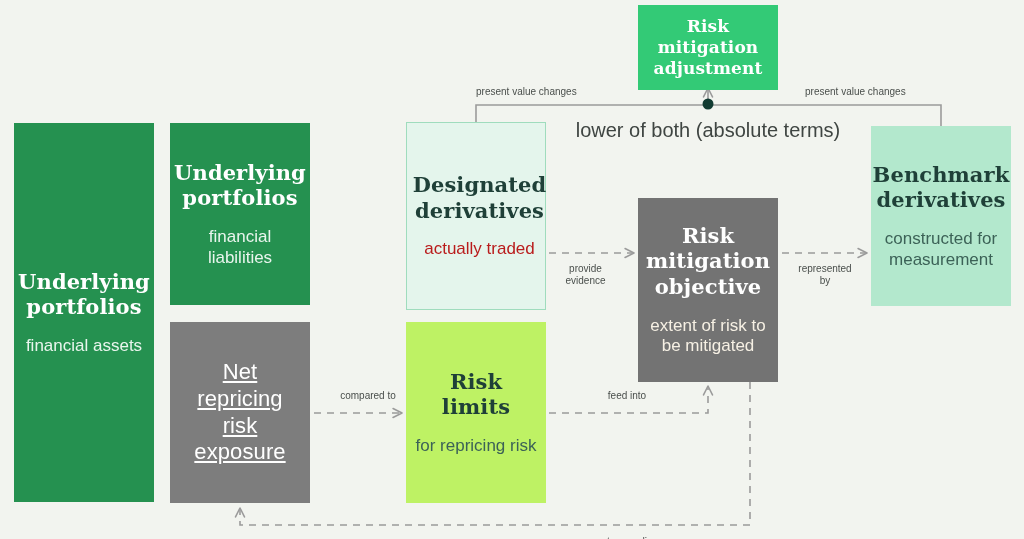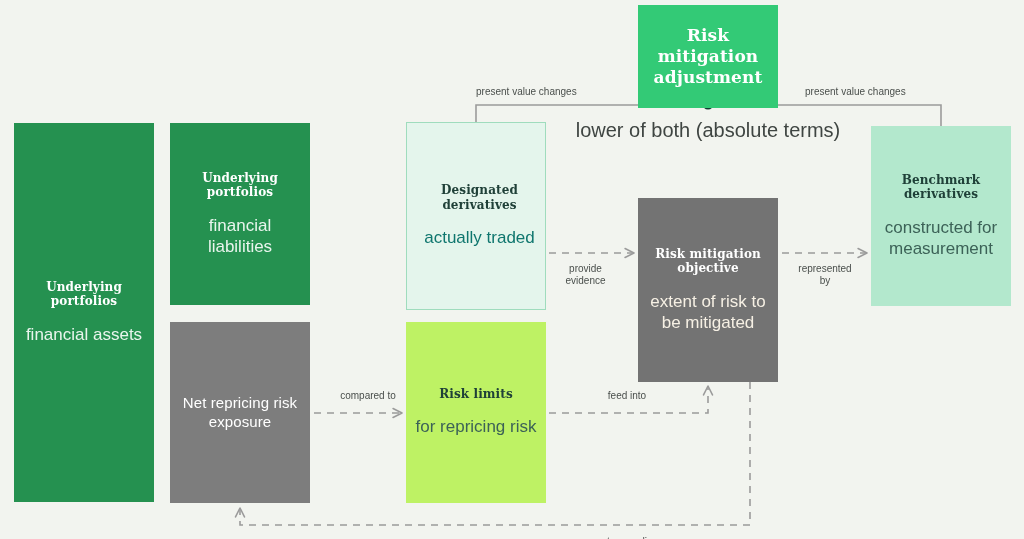--- a/index.html
+++ b/index.html
@@ -17,40 +17,40 @@
     display:flex;
     flex-direction:column;
     align-items:center;
     justify-content:center;
     text-align:center;
     padding:4px 8px;
   }
   .box .title{
     font-family:"DejaVu Serif", serif;
     font-weight:700;
-    font-size:12px;
+    font-size:21px;
     line-height:1.22;
     letter-spacing:.1px;
   }
   .box .sub{
     font-size:17px;
     line-height:1.22;
     font-weight:400;
     margin-top:16px;
   }
 
   
   .solid-green{background:#259150;color:#ffffff;}
   .solid-green .sub{color:#e9f5ed;}
 
   .gray{background:#7d7d7d;color:#ffffff;}
-  .gray .title{font-family:"Liberation Sans",sans-serif;font-weight:400;font-size:15px;}
+  .gray .title{font-family:"Liberation Sans",sans-serif;font-weight:400;font-size:22px;text-decoration:underline;}
 
   .pale-mint{background:#e4f5ec;border:1px solid #9fdcbd;color:#1f4038;padding-left:15px;}
-  .pale-mint .sub{color:#0f766e;}
+  .pale-mint .sub{color:#b91c1c;}
 
   .cream{background:#bef264;color:#1f4038;}
   .cream .sub{color:#3c6257;}
 
   .tan{background:#737373;color:#ffffff;}
   .tan .title{font-family:"DejaVu Serif",serif;font-weight:700;}
   .tan .sub{color:#f6f0e4;}
 
   .mint{background:#b3e8cd;color:#1f4038;}
   .mint .sub{color:#3c6257;}
@@ -151,21 +151,21 @@
 mitigated</div>
   </div>
 
   <div class="box mint" style="left:871px;top:126px;width:140px;height:180px;">
     <div class="title">Benchmark
 derivatives</div>
     <div class="sub">constructed for
 measurement</div>
   </div>
 
-  <div class="box bright-green" style="left:638px;top:5px;width:140px;height:103px;">
+  <div class="box bright-green" style="left:638px;top:5px;width:140px;height:85px;">
     <div class="title">Risk
 mitigation
 adjustment</div>
   </div>
 
   <div class="lbl" style="left:476px;top:86px;width:136px;text-align:left;">present value changes</div>
 
   <div class="lbl" style="left:805px;top:86px;width:140px;text-align:left;">present value changes</div>
 
   <div class="lbl big" style="left:560px;top:118px;width:296px;">lower of both (absolute terms)</div>

